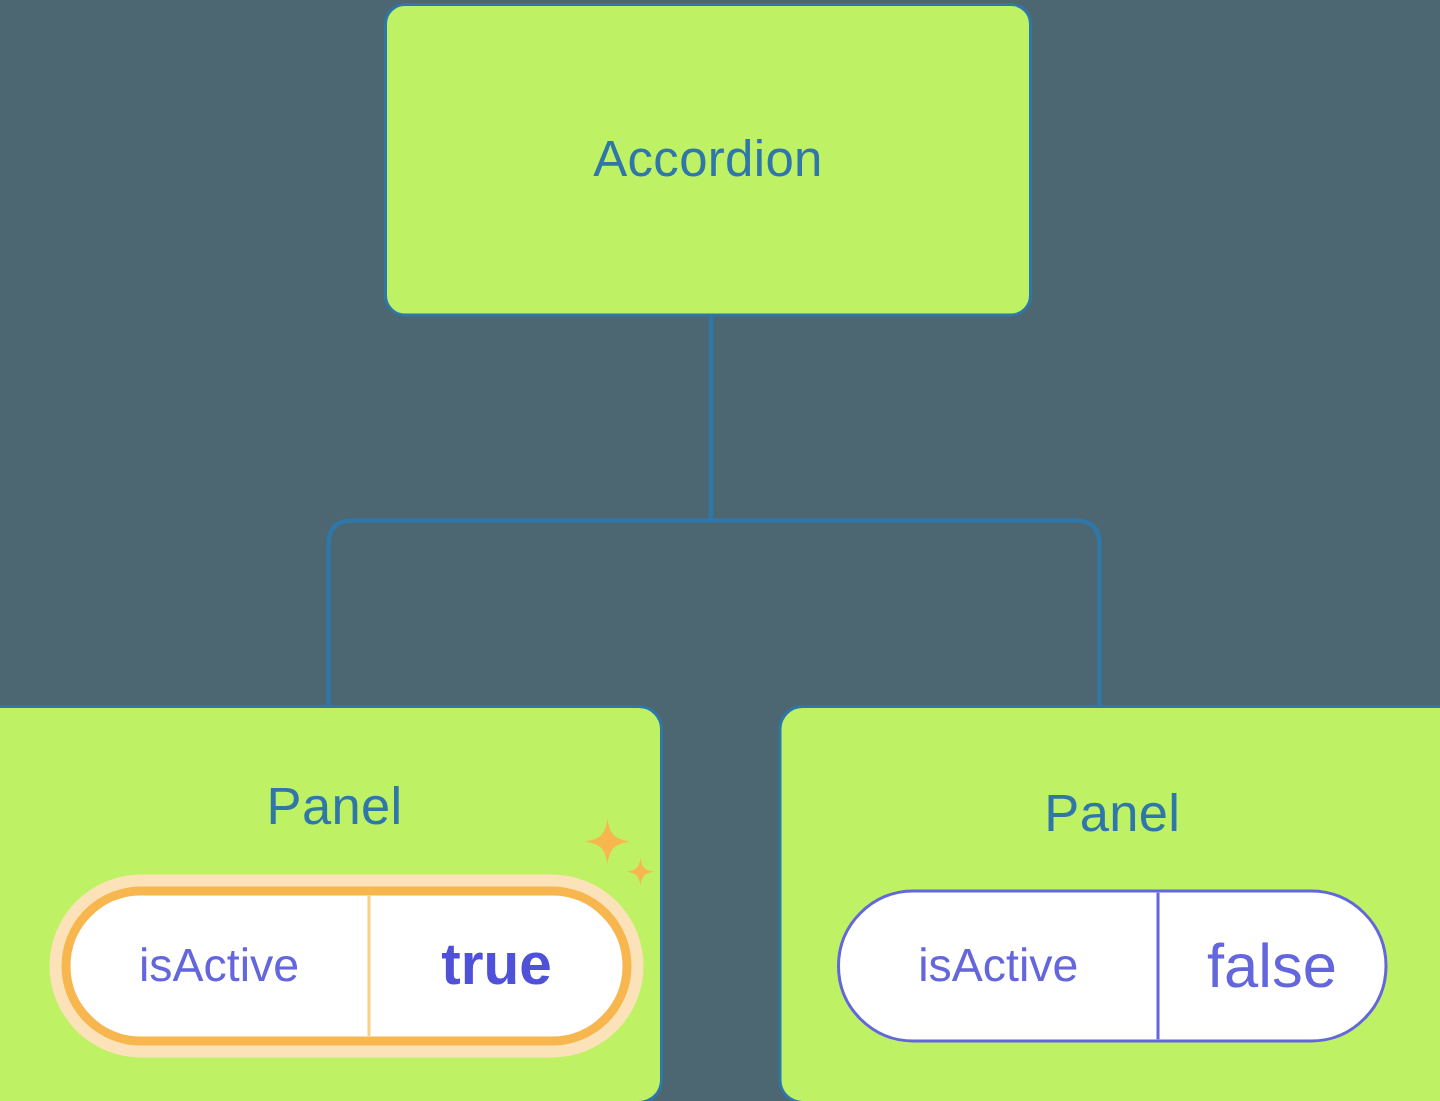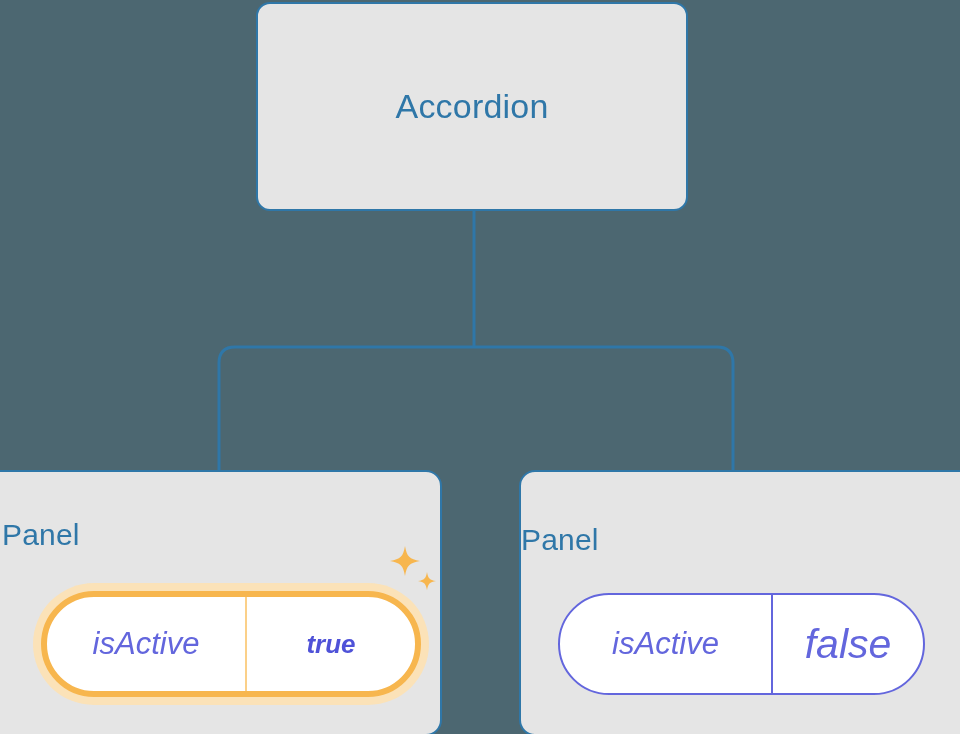--- a/index.html
+++ b/index.html
@@ -24,21 +24,21 @@
     position: absolute;
     left: 0;
     top: 0;
     width: 960px;
     height: 734px;
   }
 
   
   .node {
     position: absolute;
-    background: #e5e5e5;
+    background: #bef264;
     border: 2px solid #2f77a8;
     border-radius: 14px;
     box-sizing: border-box;
   }
 
   #root-node {
     left: 256px;
     top: 2px;
     width: 432px;
     height: 209px;
@@ -71,43 +71,42 @@
 
   .panel-inner {
     position: relative;
     width: 100%;
     height: 100%;
   }
 
   .panel-title {
     position: absolute;
     width: 100%;
-    text-align: left;
+    text-align: center;
     color: #2f77a8;
-    font-size: 30px;
+    font-size: 35px;
     letter-spacing: 0.2px;
   }
   #panel-left .panel-title { top: 46px; left: 24px; width: 442px; }
   #panel-right .panel-title { top: 51px; left: 0; width: 441px; }
 
   
   .pill {
     position: absolute;
     display: flex;
     align-items: stretch;
     box-sizing: border-box;
     background: #ffffff;
   }
 
   .pill-cell {
     display: flex;
     align-items: center;
     justify-content: center;
     box-sizing: border-box;
-    font-style: italic;
   }
 
   
   #pill-right {
     left: 37px;
     top: 121px;
     width: 367px;
     height: 102px;
     border: 2px solid #6366dd;
     border-radius: 51px;
@@ -151,21 +150,21 @@
   }
   #pill-left .pill-name {
     width: 200px;
     color: #6366dd;
     font-size: 31px;
     border-right: 2px solid #fbd089;
   }
   #pill-left .pill-value {
     width: 168px;
     color: #4f52d8;
-    font-size: 26px;
+    font-size: 39px;
     font-weight: bold;
   }
 
   
   #sparkles {
     position: absolute;
     left: 383px;
     top: 544px;
     width: 62px;
     height: 62px;

